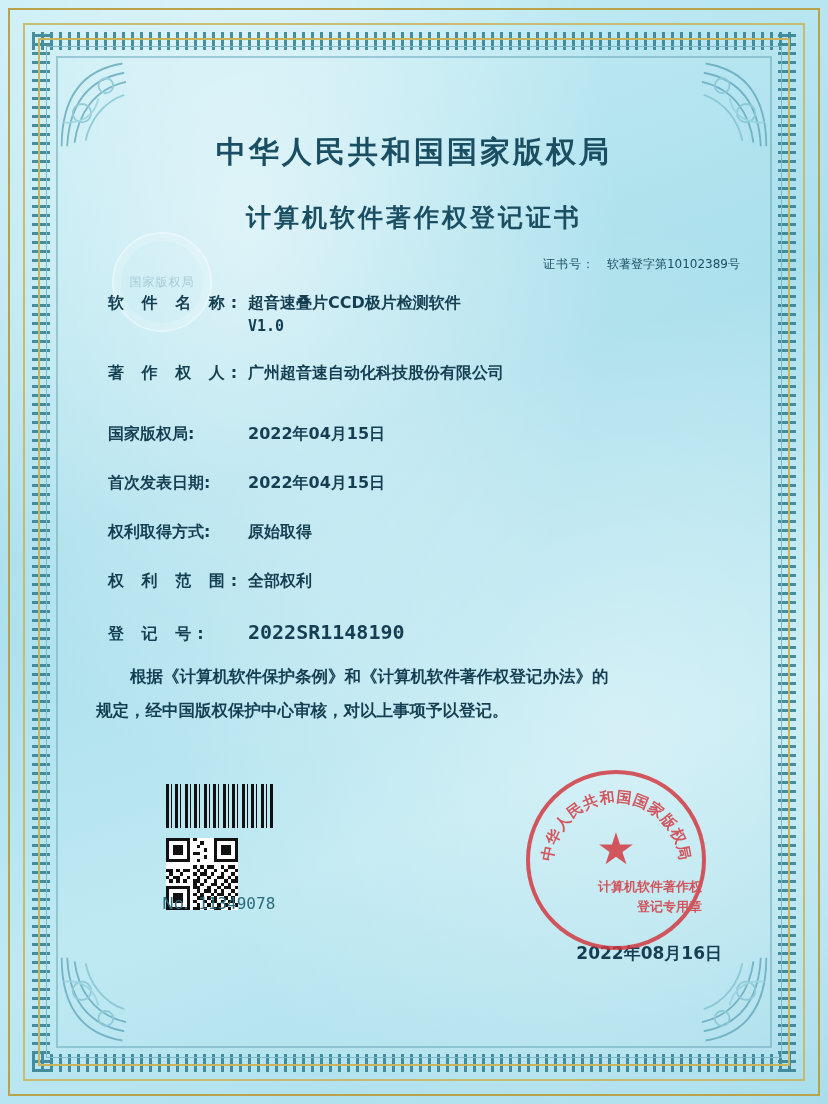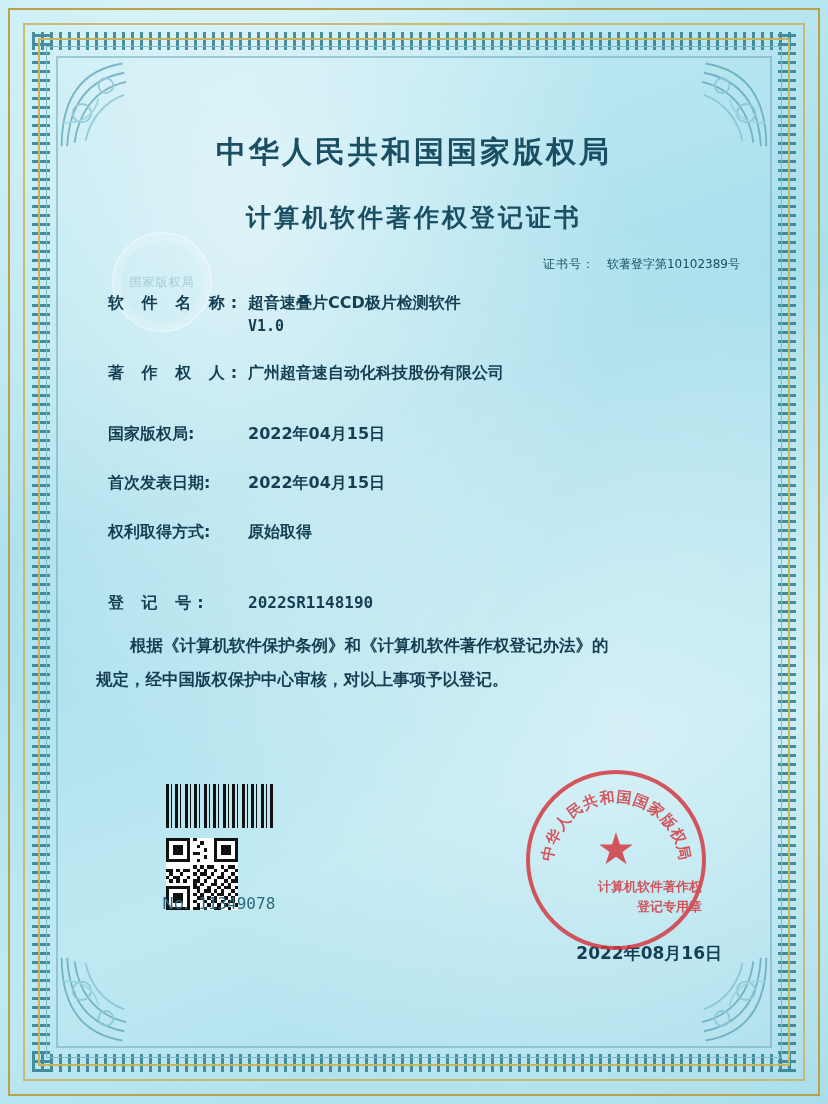--- a/index.html
+++ b/index.html
@@ -170,21 +170,21 @@
     font-size: 15px;
     margin-top: 3px;
   }
 
   .gap-lg { height: 34px; }
   .gap-md { height: 22px; }
 
   .row.reg { margin-bottom: 15px; }
   .row.reg .value {
     font-family: "DejaVu Sans Mono", monospace;
-    font-size: 16px;
+    font-size: 20px;
   }
 
   .paragraph {
     padding: 0 18px 0 26px;
     font-size: 16.5px;
     line-height: 2.05;
     color: #143f52;
     font-family: "DejaVu Sans", sans-serif;
     font-weight: bold;
   }
@@ -387,20 +387,24 @@
 
       <div class="gap-md"></div>
 
       <div class="row">
         <div class="label">权利取得方式:</div>
         <div class="value">原始取得</div>
       </div>
 
       <div class="gap-md"></div>
 
+      <div class="row spaced">
+        <div class="label">权 利 范 围:</div>
+        <div class="value">全部权利</div>
+      </div>
 
       <div class="gap-md"></div>
 
       <div class="row spaced reg">
         <div class="label">登 记 号:</div>
         <div class="value">2022SR1148190</div>
       </div>
 
     </div>
 

